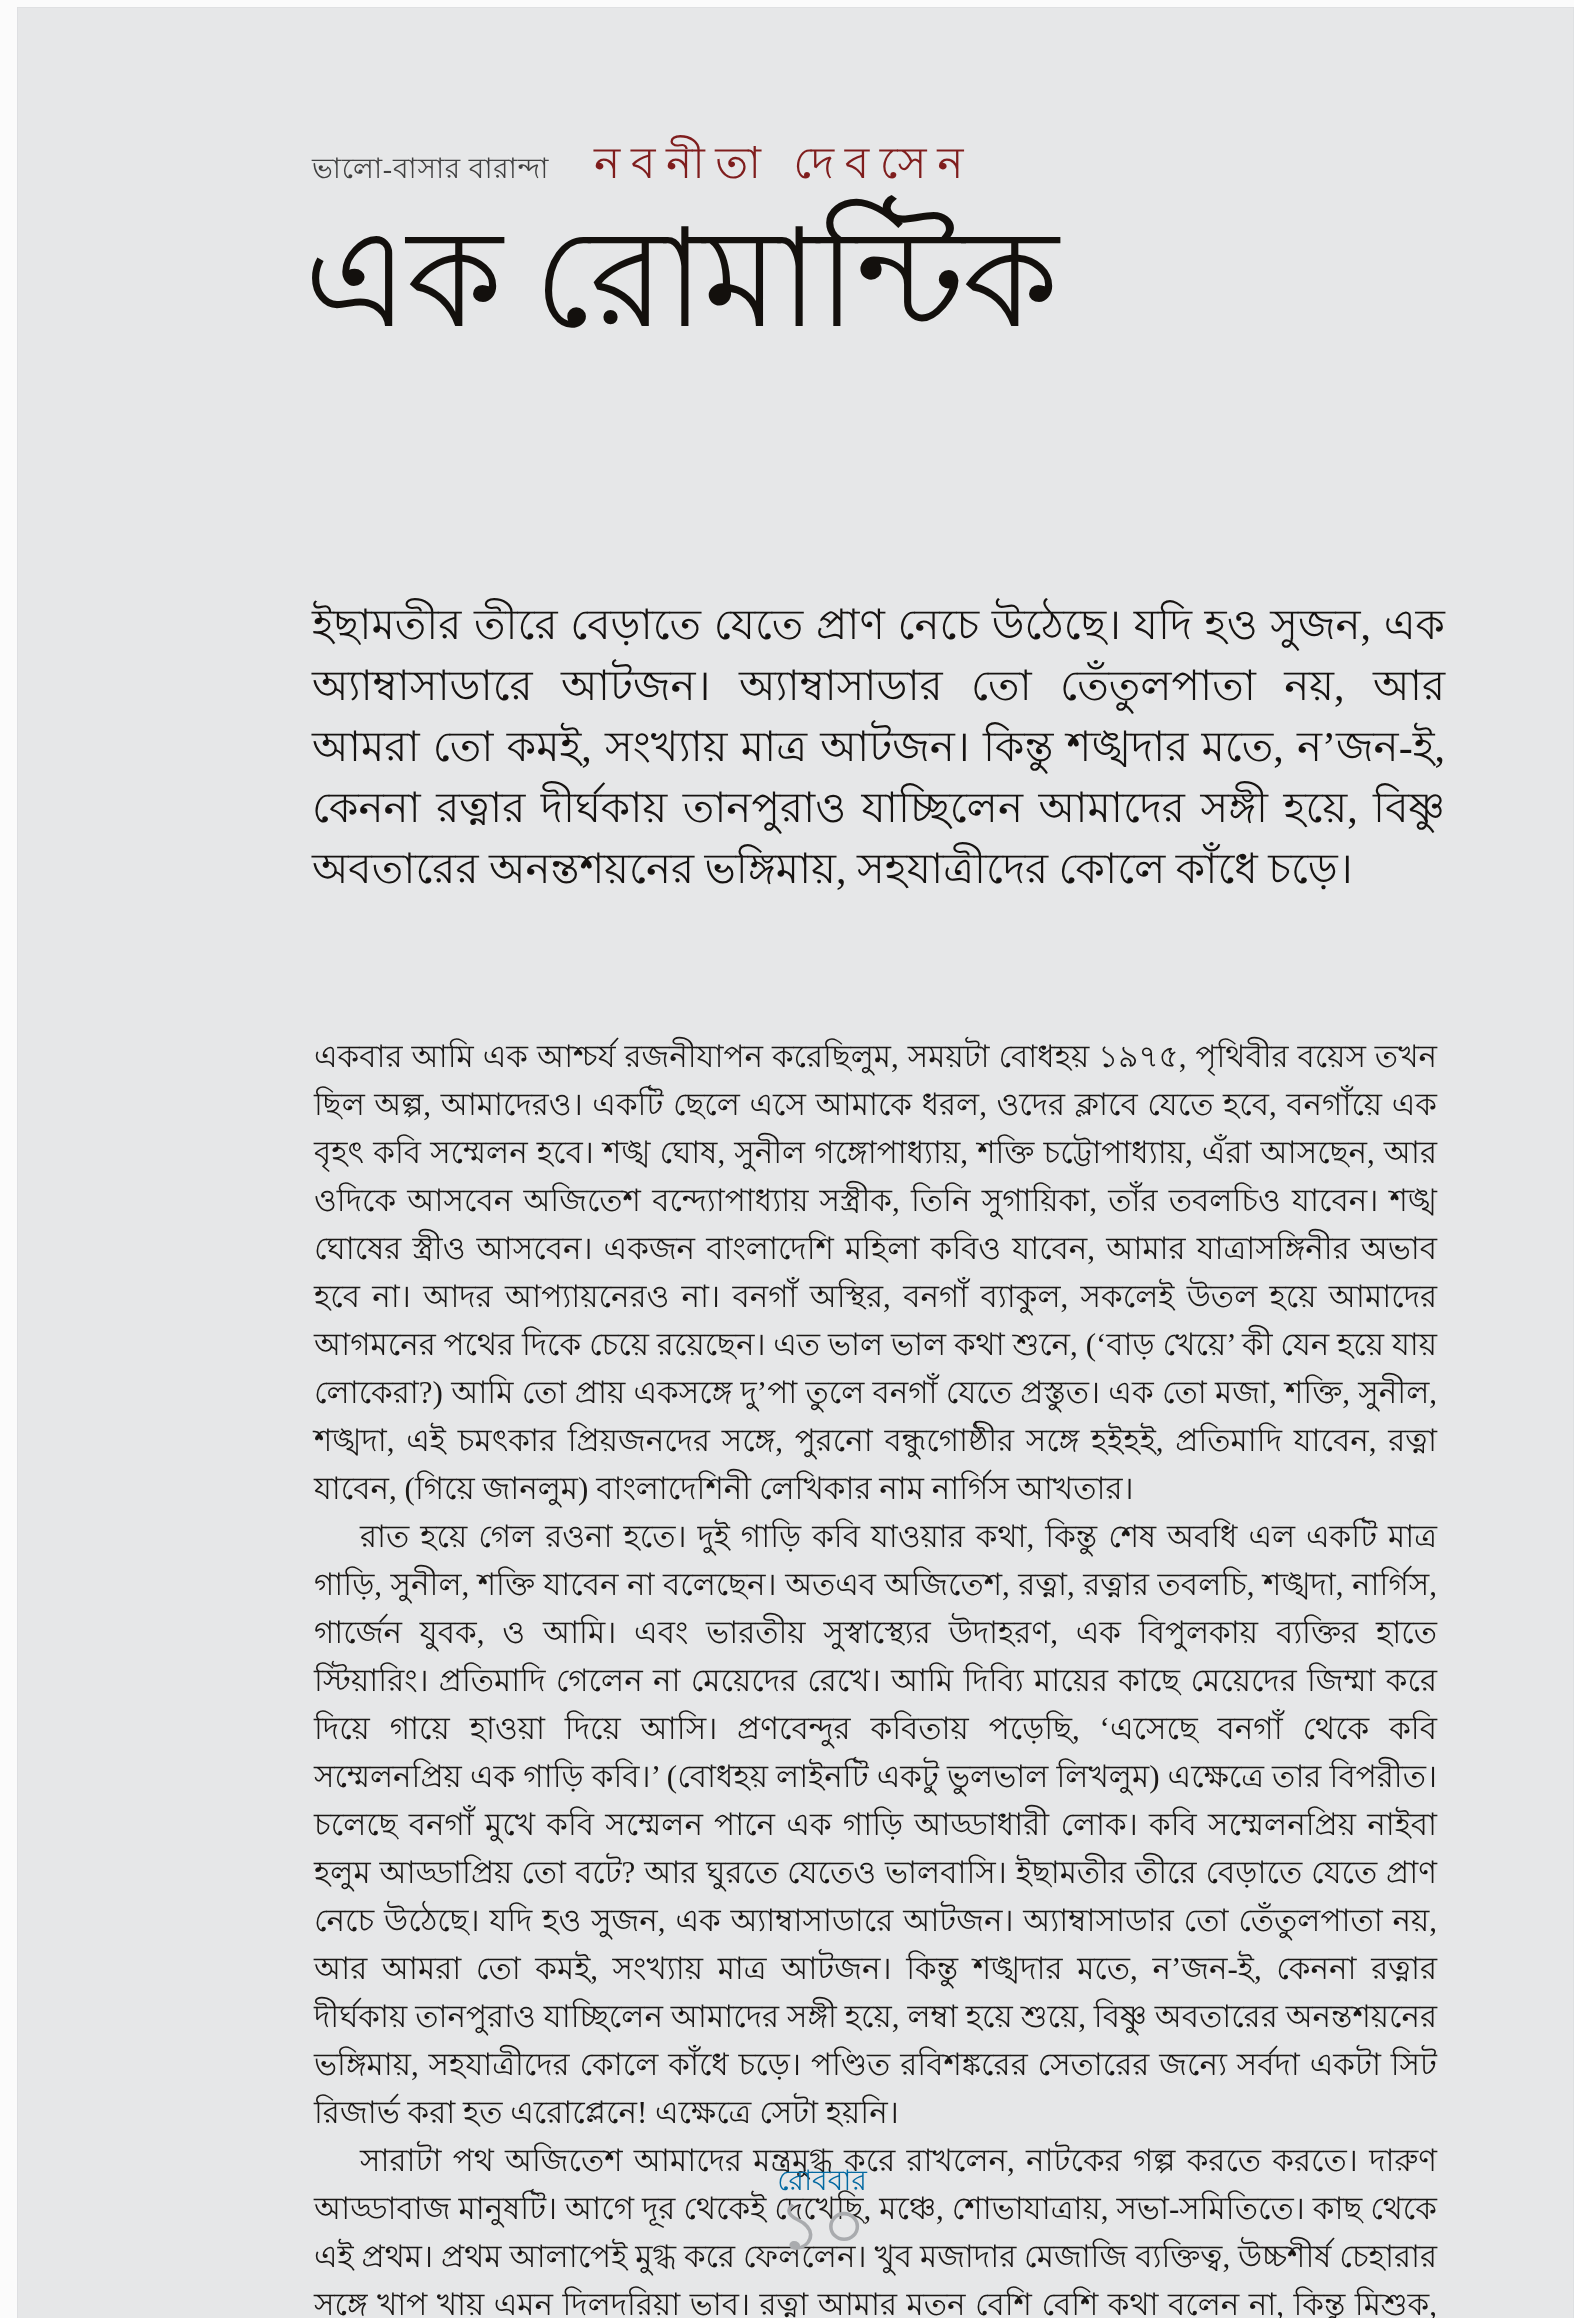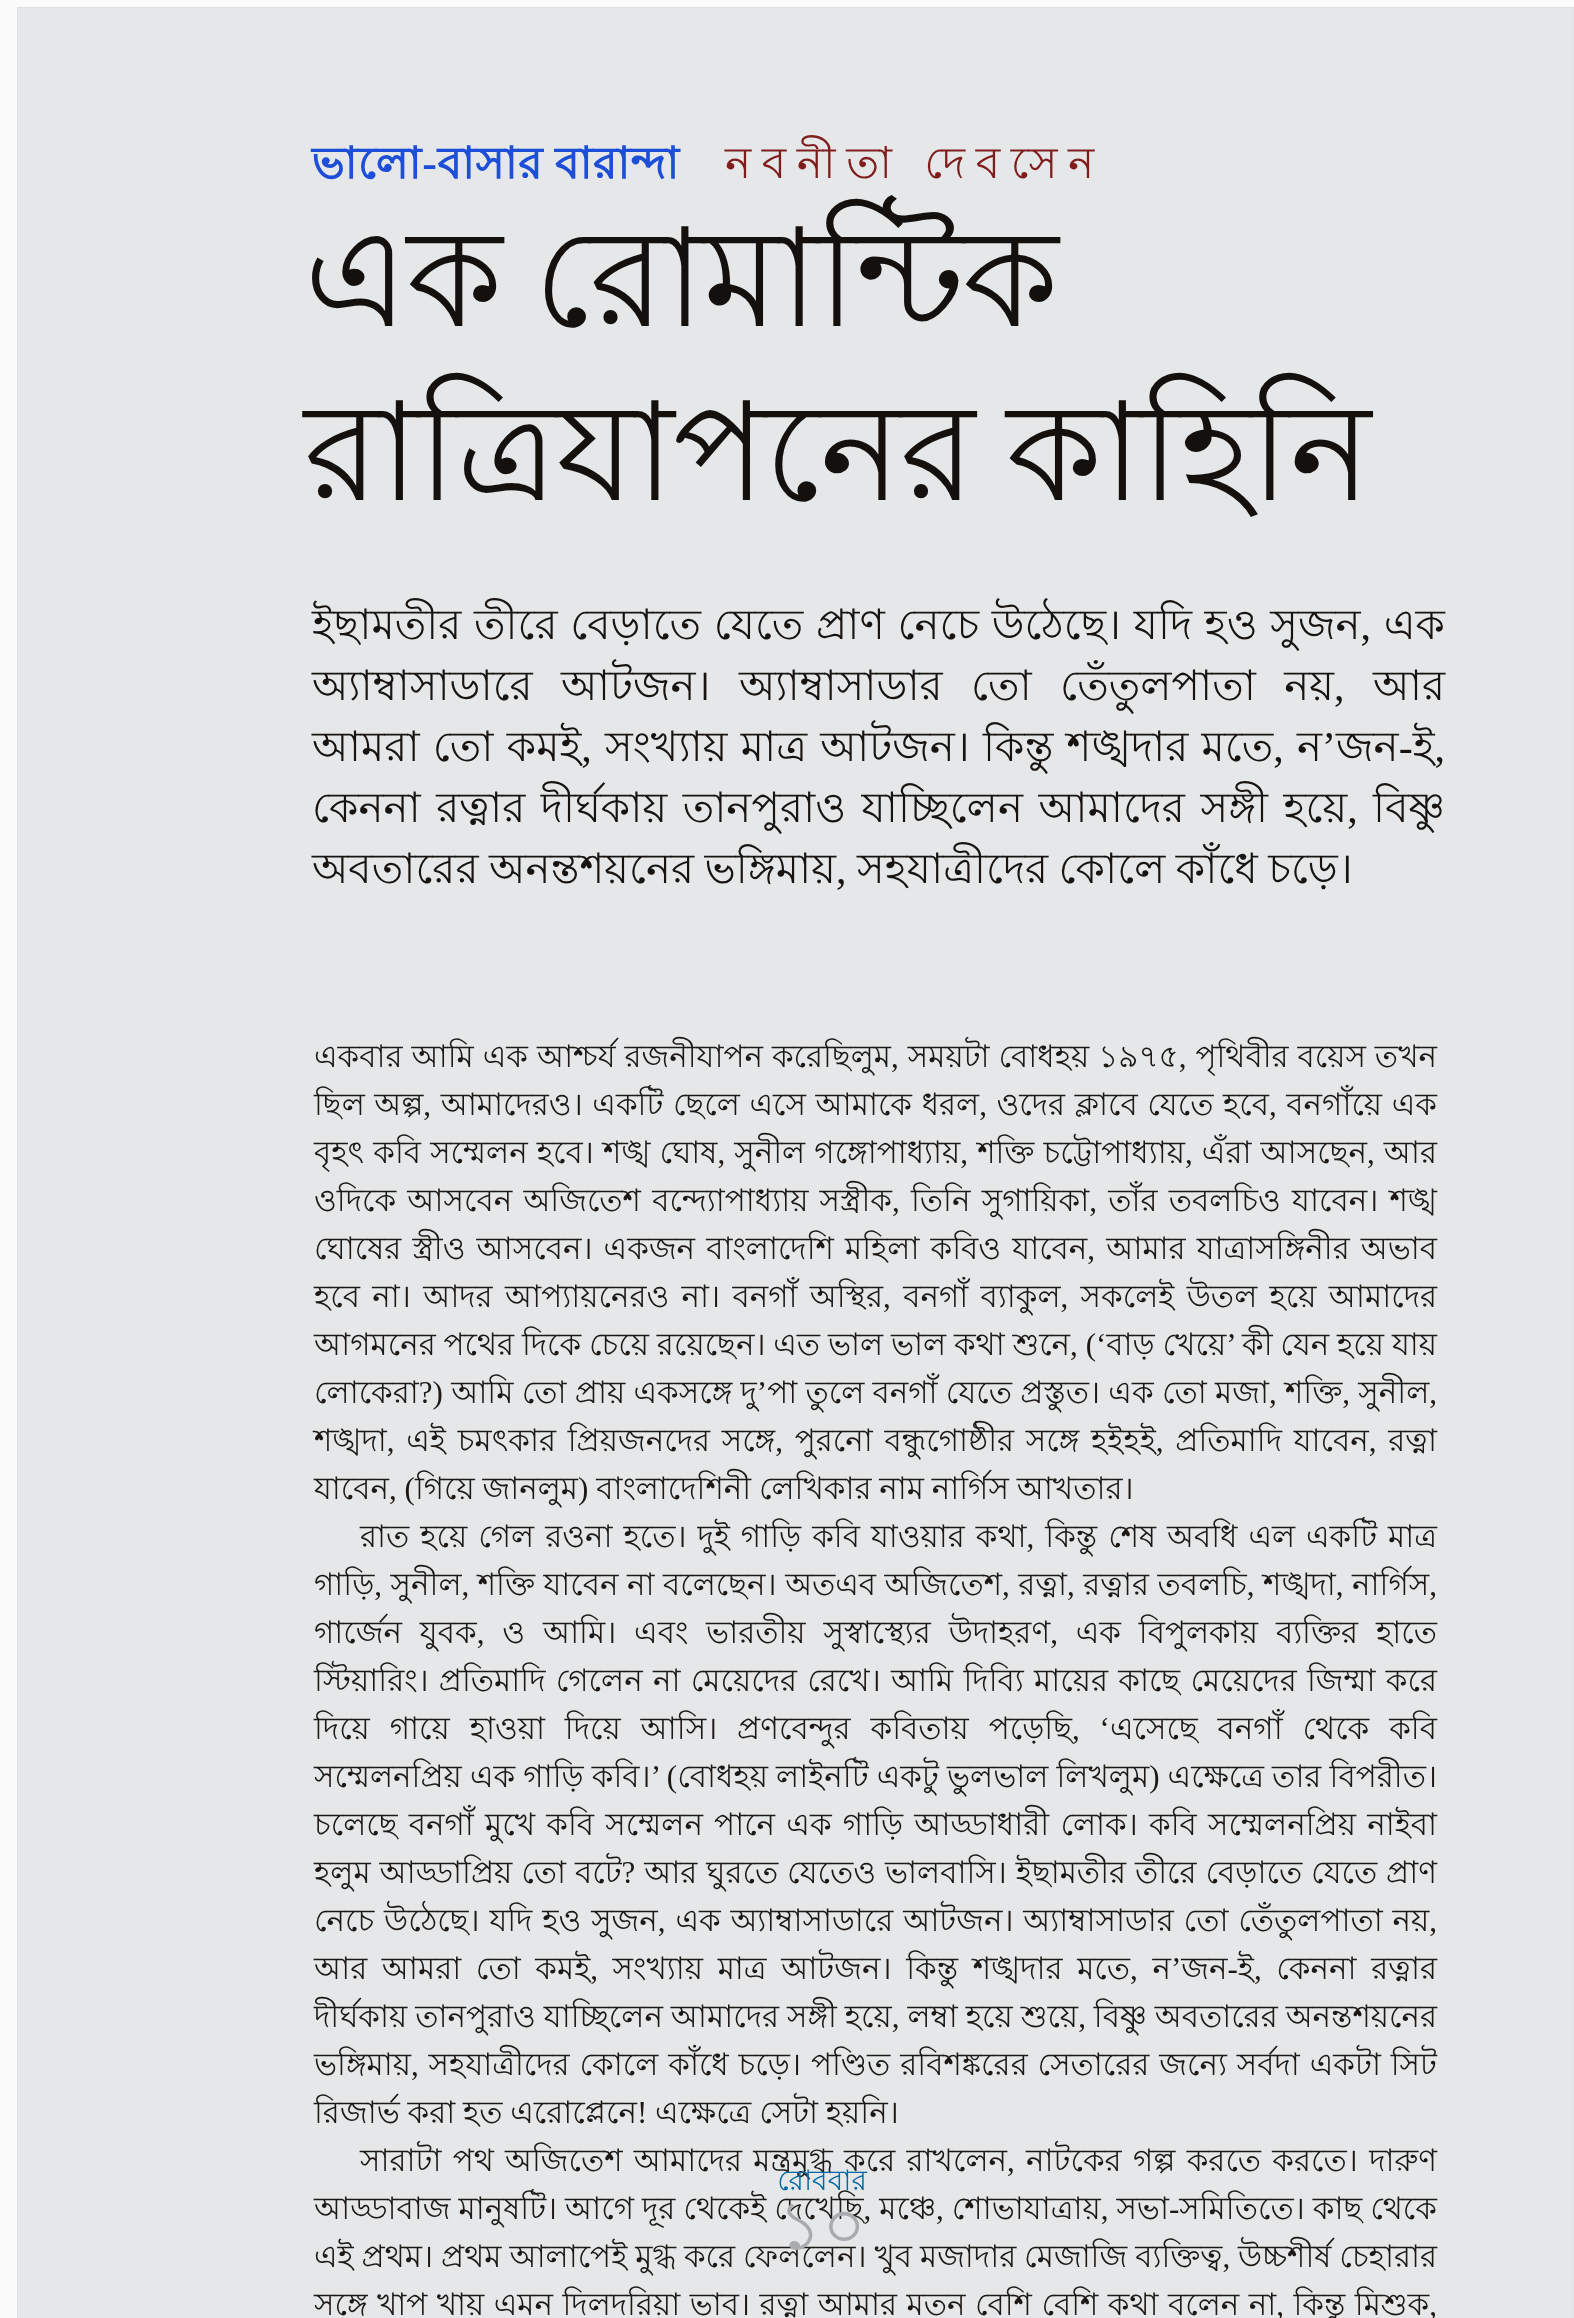--- a/index.html
+++ b/index.html
@@ -17,22 +17,22 @@
     background:#e6e7e8;
     box-shadow:inset 0 0 0 0.8px #dddee0;
   }
   
   .kicker-row{
     position:absolute;left:295px;top:123px;
     display:flex;align-items:baseline;gap:45px;
     white-space:nowrap;
   }
   .kicker{
-    color:#1d4ed8;
-    font-size:44px;font-weight:bold;
+    color:#404040;
+    font-size:28px;font-weight:normal;
     letter-spacing:0.8px;
   }
   .author{
     color:#7f1d1d;
     font-size:44px;
     letter-spacing:0.24em;
   }
   
   .title{
     position:absolute;left:287px;top:186px;
@@ -82,21 +82,20 @@
 
 <div class="page">
 
   <div class="kicker-row">
     <span class="kicker">ভালো-বাসার বারান্দা</span>
     <span class="author">নবনীতা দেবসেন</span>
   </div>
 
   <h1 class="title">
     <span class="title-line">এক রোমান্টিক</span>
-    <span class="title-line">রাত্রিযাপনের কাহিনি</span>
   </h1>
 
   <p class="lead">ইছামতীর তীরে বেড়াতে যেতে প্রাণ নেচে উঠেছে। যদি হও সুজন, এক অ্যাম্বাসাডারে আটজন। অ্যাম্বাসাডার তো তেঁতুলপাতা নয়, আর আমরা তো কমই, সংখ্যায় মাত্র আটজন। কিন্তু শঙ্খদার মতে, ন’জন-ই, কেননা রত্নার দীর্ঘকায় তানপুরাও যাচ্ছিলেন আমাদের সঙ্গী হয়ে, বিষ্ণু অবতারের অনন্তশয়নের ভঙ্গিমায়, সহযাত্রীদের কোলে কাঁধে চড়ে।</p>
 
   <div class="body">
       <p class="body-para">একবার আমি এক আশ্চর্য রজনীযাপন করেছিলুম, সময়টা বোধহয় ১৯৭৫, পৃথিবীর বয়েস তখন ছিল অল্প, আমাদেরও। একটি ছেলে এসে আমাকে ধরল, ওদের ক্লাবে যেতে হবে, বনগাঁয়ে এক বৃহৎ কবি সম্মেলন হবে। শঙ্খ ঘোষ, সুনীল গঙ্গোপাধ্যায়, শক্তি চট্টোপাধ্যায়, এঁরা আসছেন, আর ওদিকে আসবেন অজিতেশ বন্দ্যোপাধ্যায় সস্ত্রীক, তিনি সুগায়িকা, তাঁর তবলচিও যাবেন। শঙ্খ ঘোষের স্ত্রীও আসবেন। একজন বাংলাদেশি মহিলা কবিও যাবেন, আমার যাত্রাসঙ্গিনীর অভাব হবে না। আদর আপ্যায়নেরও না। বনগাঁ অস্থির, বনগাঁ ব্যাকুল, সকলেই উতল হয়ে আমাদের আগমনের পথের দিকে চেয়ে রয়েছেন। এত ভাল ভাল কথা শুনে, (‘বাড় খেয়ে’ কী যেন হয়ে যায় লোকেরা?) আমি তো প্রায় একসঙ্গে দু’পা তুলে বনগাঁ যেতে প্রস্তুত। এক তো মজা, শক্তি, সুনীল, শঙ্খদা, এই চমৎকার প্রিয়জনদের সঙ্গে, পুরনো বন্ধুগোষ্ঠীর সঙ্গে হইহই, প্রতিমাদি যাবেন, রত্না যাবেন, (গিয়ে জানলুম) বাংলাদেশিনী লেখিকার নাম নার্গিস আখতার।</p>
       <p class="body-para">রাত হয়ে গেল রওনা হতে। দুই গাড়ি কবি যাওয়ার কথা, কিন্তু শেষ অবধি এল একটি মাত্র গাড়ি, সুনীল, শক্তি যাবেন না বলেছেন। অতএব অজিতেশ, রত্না, রত্নার তবলচি, শঙ্খদা, নার্গিস, গার্জেন যুবক, ও আমি। এবং ভারতীয় সুস্বাস্থ্যের উদাহরণ, এক বিপুলকায় ব্যক্তির হাতে স্টিয়ারিং। প্রতিমাদি গেলেন না মেয়েদের রেখে। আমি দিব্যি মায়ের কাছে মেয়েদের জিম্মা করে দিয়ে গায়ে হাওয়া দিয়ে আসি। প্রণবেন্দুর কবিতায় পড়েছি, ‘এসেছে বনগাঁ থেকে কবি সম্মেলনপ্রিয় এক গাড়ি কবি।’ (বোধহয় লাইনটি একটু ভুলভাল লিখলুম) এক্ষেত্রে তার বিপরীত। চলেছে বনগাঁ মুখে কবি সম্মেলন পানে এক গাড়ি আড্ডাধারী লোক। কবি সম্মেলনপ্রিয় নাইবা হলুম আড্ডাপ্রিয় তো বটে? আর ঘুরতে যেতেও ভালবাসি। ইছামতীর তীরে বেড়াতে যেতে প্রাণ নেচে উঠেছে। যদি হও সুজন, এক অ্যাম্বাসাডারে আটজন। অ্যাম্বাসাডার তো তেঁতুলপাতা নয়, আর আমরা তো কমই, সংখ্যায় মাত্র আটজন। কিন্তু শঙ্খদার মতে, ন’জন-ই, কেননা রত্নার দীর্ঘকায় তানপুরাও যাচ্ছিলেন আমাদের সঙ্গী হয়ে, লম্বা হয়ে শুয়ে, বিষ্ণু অবতারের অনন্তশয়নের ভঙ্গিমায়, সহযাত্রীদের কোলে কাঁধে চড়ে। পণ্ডিত রবিশঙ্করের সেতারের জন্যে সর্বদা একটা সিট রিজার্ভ করা হত এরোপ্লেনে! এক্ষেত্রে সেটা হয়নি।</p>
       <p class="body-para">সারাটা পথ অজিতেশ আমাদের মন্ত্রমুগ্ধ করে রাখলেন, নাটকের গল্প করতে করতে। দারুণ আড্ডাবাজ মানুষটি। আগে দূর থেকেই দেখেছি, মঞ্চে, শোভাযাত্রায়, সভা-সমিতিতে। কাছ থেকে এই প্রথম। প্রথম আলাপেই মুগ্ধ করে ফেললেন। খুব মজাদার মেজাজি ব্যক্তিত্ব, উচ্চশীর্ষ চেহারার সঙ্গে খাপ খায় এমন দিলদরিয়া ভাব। রত্না আমার মতন বেশি বেশি কথা বলেন না, কিন্তু মিশুক, অনুরোধে টুকরো-টাকরা গান করছিলেন। শঙ্খদার গলা তখনই একটু অসুস্থ, সেই সুবাদে তিনি তো চুপচাপ দুষ্টুমি করেন, দেখে যান, কথা বেশি বলেন না, যেটুকু বলেন, মোক্ষম বাণ নিক্ষেপ করে দেন। ঢাকা থেকে এসেছেন শঙ্খদাদের অতিথি, নার্গিস আখতার, উত্তেজিত হয়ে মুক্তিযুদ্ধের গল্প করছিলেন, আমরা কাঁটা হয়ে শুনছি। অজিতেশ ও শঙ্খদা মন্তব্য করছেন। ১৯৭৫ তখনও মুক্তিযুদ্ধের রক্ত শুকোয়নি বাংলাদেশের শরীর থেকে। রাস্তার নাম যশোর রোড শুনে নার্গিসের মনে হয়েছিল এটা তো তাঁর দেশের দিকে চলে গিয়েছে, যশোর তো বাংলাদেশের শহর! এদেশের রাস্তার কেন এমন বাংলাদেশি নাম হবে? তাঁকে বোঝানো হল, এই নামটা অনেক কালের পুরনো, তখন গোটা দেশটারই নাম ছিল বাংলাদেশ। ভুলে গেলে কি চলবে, যে তাঁদের ওই নবীন বাংলাদেশটাও এই প্রবীণ বাংলাদেশই ছিল একদিন। আর, কলকাতা থেকে যশোরে যেতে আসতে হত বনগাঁ দিয়ে,</p>
     </div>
 

